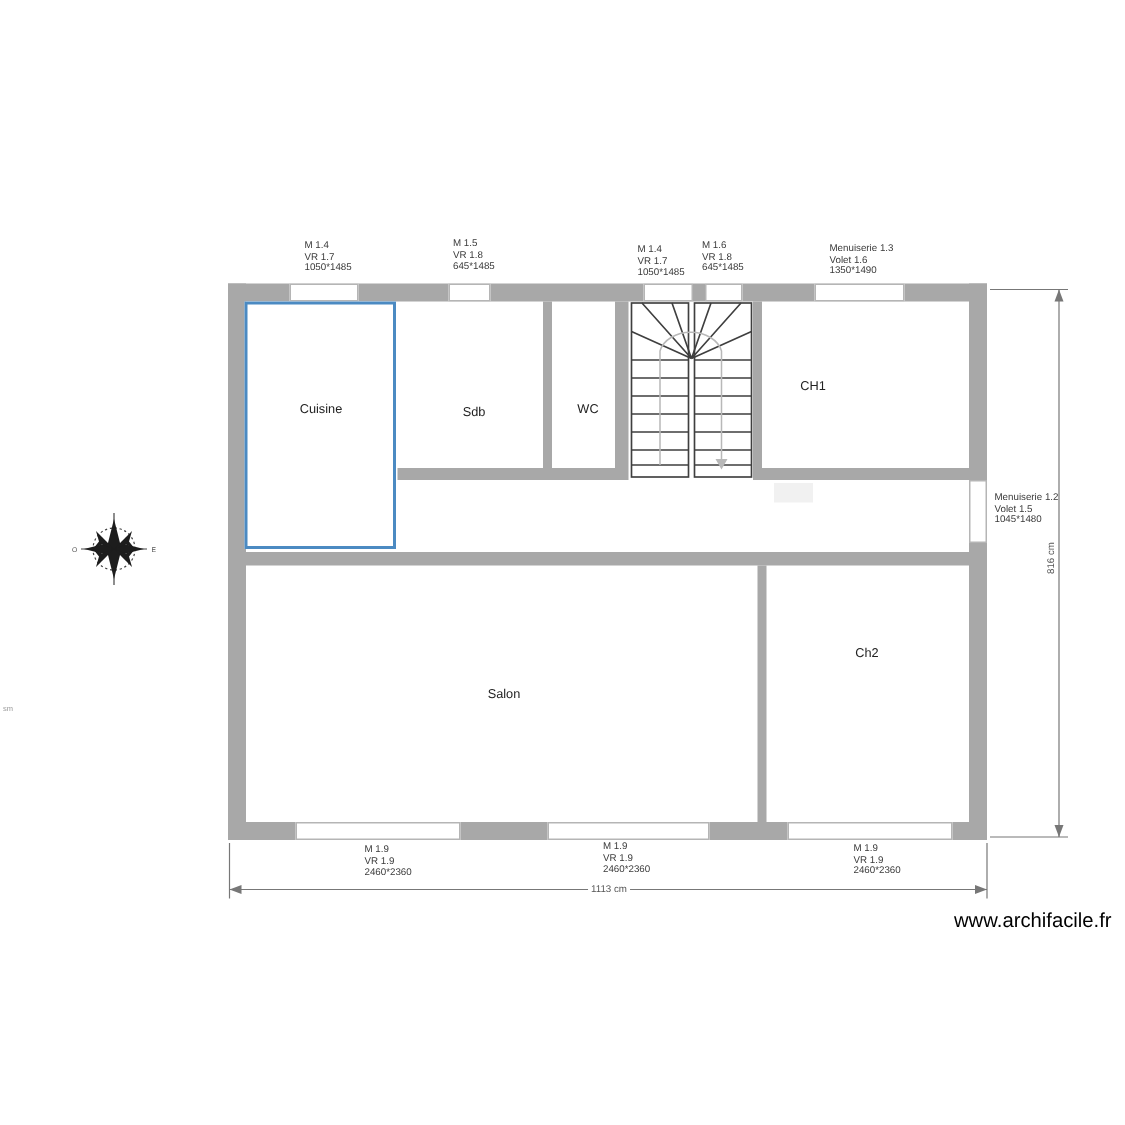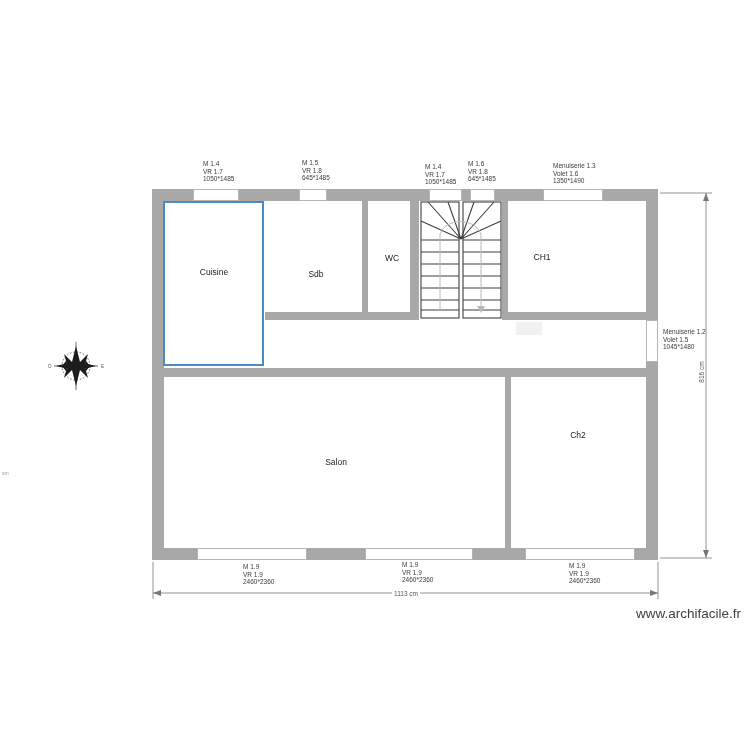--- a/index.html
+++ b/index.html
@@ -7,21 +7,21 @@
           font-family:"Liberation Sans", sans-serif;}
   .wall{position:absolute;background:#a8a8a8;}
   .window{position:absolute;background:#ffffff;border:1px solid #b5b5b5;box-sizing:border-box;}
   .room-sel{position:absolute;background:#ffffff;border:2px solid #4b8ac2;box-sizing:border-box;}
   .room-label{position:absolute;transform:translate(-50%,-50%);font-size:8.5px;color:#222;
               white-space:nowrap;}
   .ann{position:absolute;font-size:6.5px;line-height:7.6px;color:#3a3a3a;white-space:nowrap;}
   .dim-label{position:absolute;font-size:6.5px;color:#555;background:#fff;padding:0 2px;
              white-space:nowrap;transform:translate(-50%,-50%);}
   .dim-label.vert{transform:translate(-50%,-50%) rotate(-90deg);}
-  .watermark{position:absolute;font-size:13.5px;color:#404040;white-space:nowrap;}
+  .watermark{position:absolute;font-size:13.5px;color:#000000;white-space:nowrap;}
   .side-note{position:absolute;font-size:5px;color:#999;}
   svg{position:absolute;left:0;top:0;}
 </style>
 </head>
 <body>
 
 <div id="canvas">
 
   <div class="wall" style="left:152px;top:189px;width:506px;height:12px"></div>
   <div class="wall" style="left:152px;top:548px;width:506px;height:12px"></div>
@@ -92,21 +92,21 @@
       <line x1="660" y1="193" x2="712" y2="193"></line>
       <line x1="660" y1="558" x2="712" y2="558"></line>
       <line x1="706" y1="193" x2="706" y2="558"></line>
       <polygon points="706,193 703,201 709,201" fill="#777" stroke="none"></polygon>
       <polygon points="706,558 703,550 709,550" fill="#777" stroke="none"></polygon>
     </g>
   </svg>
 
   <div class="room-label" style="left:214px;top:272px">Cuisine</div>
   <div class="room-label" style="left:316px;top:274px">Sdb</div>
-  <div class="room-label" style="left:392px;top:258px">WC</div>
+  <div class="room-label" style="left:392px;top:272px">WC</div>
   <div class="room-label" style="left:542px;top:257px">CH1</div>
   <div class="room-label" style="left:336px;top:462px">Salon</div>
   <div class="room-label" style="left:578px;top:435px">Ch2</div>
 
   <div class="ann" style="left:203px;top:160px">
     <div>M 1.4</div>
     <div>VR 1.7</div>
     <div>1050*1485</div>
   </div>
   <div class="ann" style="left:302px;top:159px">

